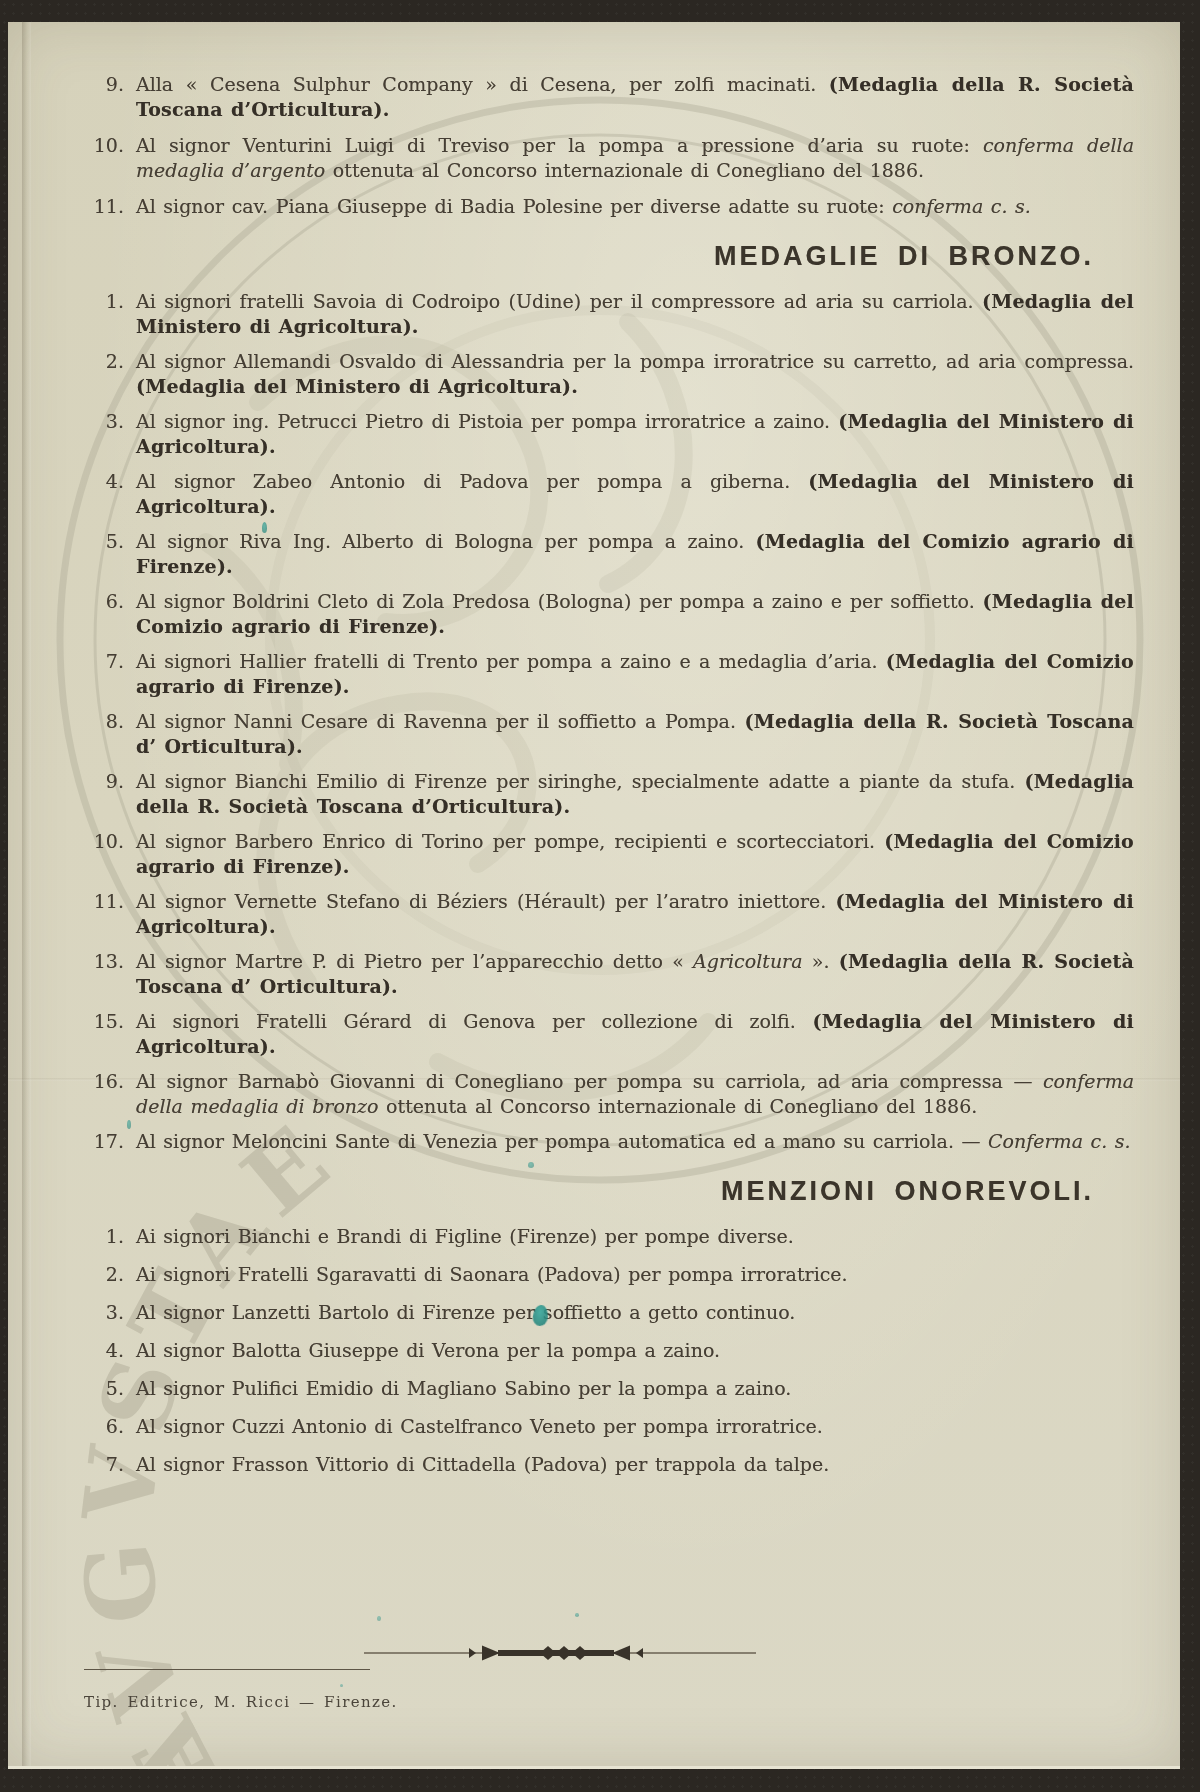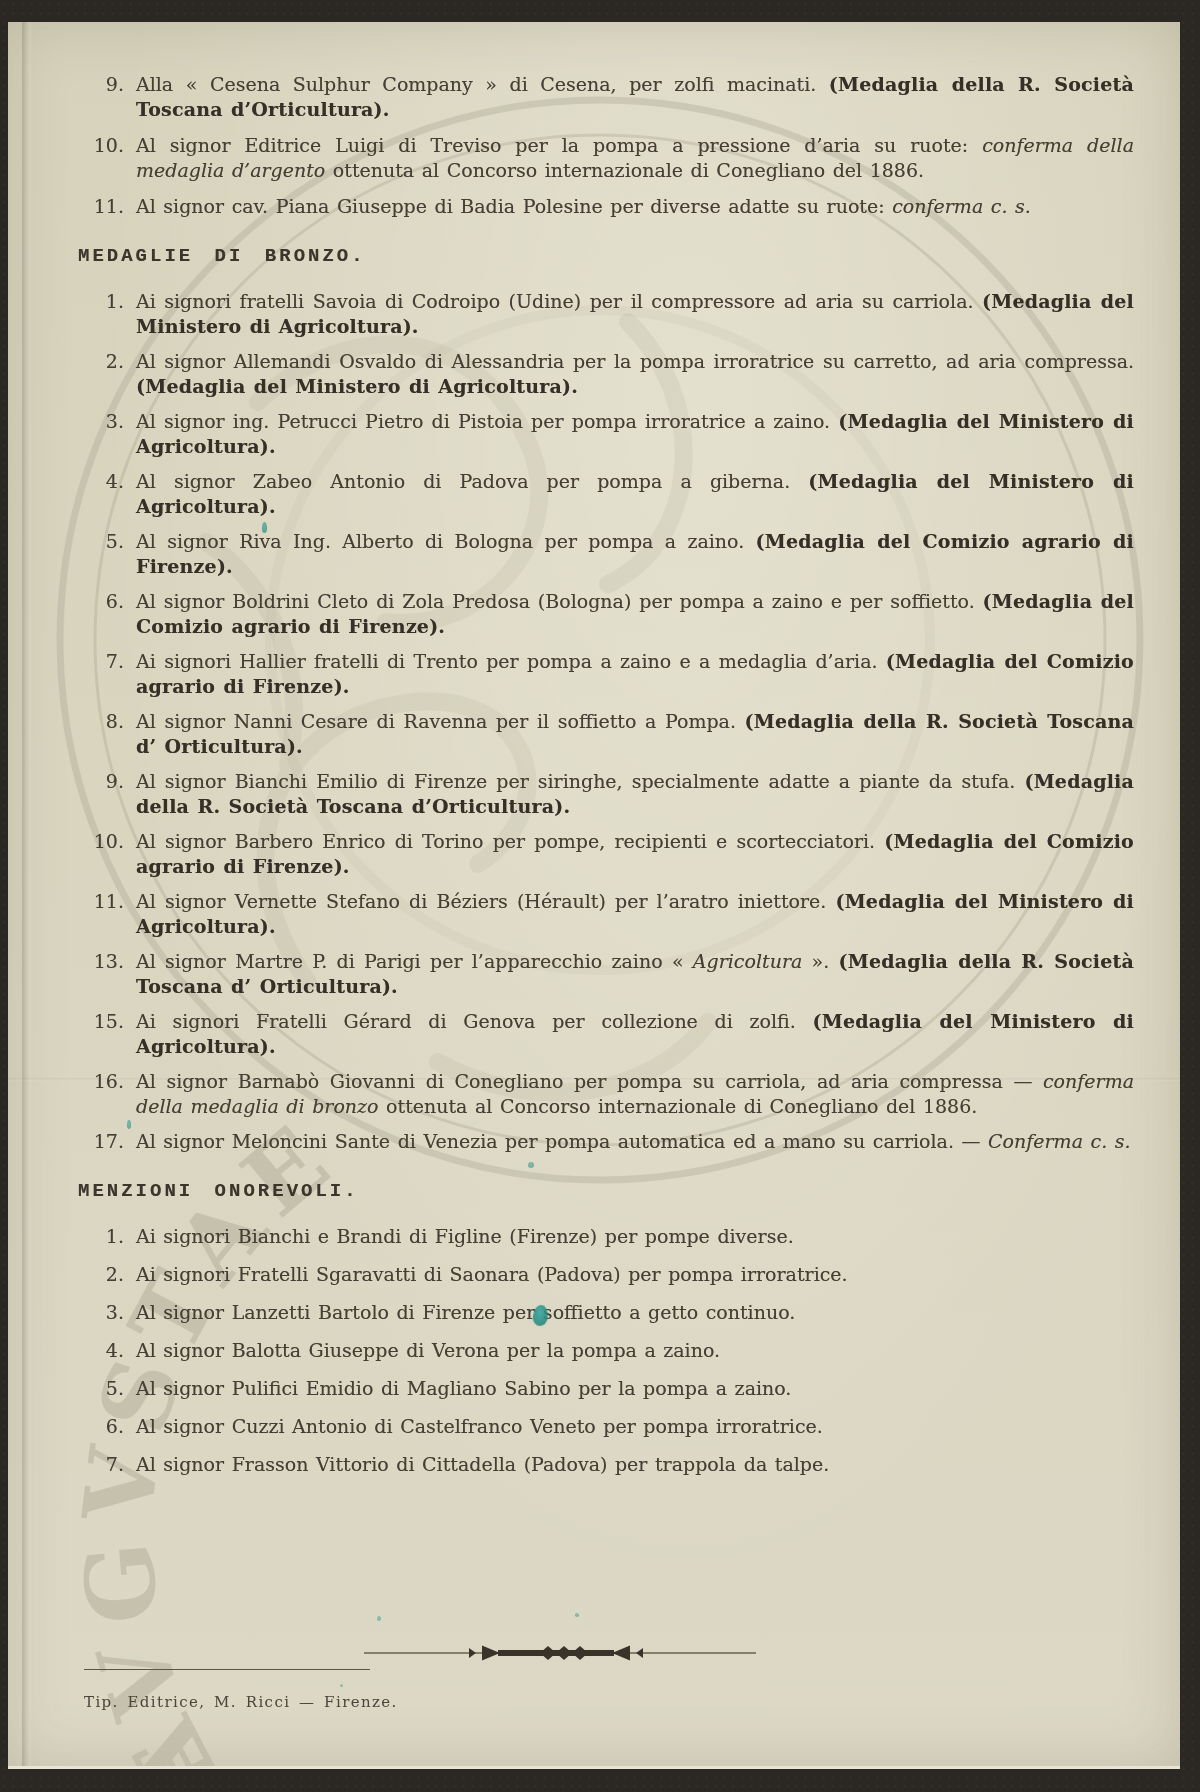--- a/index.html
+++ b/index.html
@@ -36,23 +36,23 @@
     text-shadow:0 0 0.5px rgba(70,60,45,0.45);
   }
   .item{display:flex;margin:0 0 11px 0;}
   .sec-0 .item{margin-bottom:12px;}
   .sec-2 .item{margin-bottom:13.5px;}
   .num{flex:0 0 46px;text-align:right;padding-right:12px;white-space:nowrap;}
   .txt{flex:1;text-align:justify;word-spacing:1.5px;}
   .txt .b{font-weight:bold;color:#352f27;letter-spacing:0.2px;}
   .txt .i{font-style:italic;}
   .sec-heading{
-    font-family:Liberation Mono, monospace;font-weight:bold;
-    font-size:19px;letter-spacing:3px;word-spacing:7px;
-    text-align:left;color:#3b352b;margin:25px 40px 21px 0;
+    font-family:Liberation Sans, sans-serif;font-weight:bold;
+    font-size:27px;letter-spacing:3px;word-spacing:7px;
+    text-align:right;color:#3b352b;margin:25px 40px 21px 0;
   }
   .divider{position:absolute;left:352px;bottom:104px;width:400px;height:18px;}
   .imprint-block{
     position:absolute;left:76px;bottom:55px;width:286px;
     border-top:1.6px solid #5d5546;padding-top:23px;
   }
   .imprint{
     font-size:15px;color:#4a443a;letter-spacing:1.4px;word-spacing:2.5px;
     white-space:nowrap;
   }
@@ -101,21 +101,21 @@
   <div class="crease-h"></div>
 
   <div id="doc" class="content">
       <div class="sec sec-0">
         <div class="item">
           <span class="num">9.</span>
           <span class="txt"><span>Alla « Cesena Sulphur Company » di Cesena, per zolfi macinati. </span><span class="b">(Medaglia della R. Società Toscana d’Orticultura).</span></span>
         </div>
         <div class="item">
           <span class="num">10.</span>
-          <span class="txt"><span>Al signor Editrice Luigi di Treviso per la pompa a pressione d’aria su ruote: </span><span class="i">conferma della medaglia d’argento</span><span> ottenuta al Concorso internazionale di Conegliano del 1886.</span></span>
+          <span class="txt"><span>Al signor Venturini Luigi di Treviso per la pompa a pressione d’aria su ruote: </span><span class="i">conferma della medaglia d’argento</span><span> ottenuta al Concorso internazionale di Conegliano del 1886.</span></span>
         </div>
         <div class="item">
           <span class="num">11.</span>
           <span class="txt"><span>Al signor cav. Piana Giuseppe di Badia Polesine per diverse adatte su ruote: </span><span class="i">conferma c. s.</span></span>
         </div>
       </div>
       <div class="sec sec-1">
         <div class="sec-heading">MEDAGLIE DI BRONZO.</div>
         <div class="item">
           <span class="num">1.</span>
@@ -156,21 +156,21 @@
         <div class="item">
           <span class="num">10.</span>
           <span class="txt"><span>Al signor Barbero Enrico di Torino per pompe, recipienti e scortecciatori. </span><span class="b">(Medaglia del Comizio agrario di Firenze).</span></span>
         </div>
         <div class="item">
           <span class="num">11.</span>
           <span class="txt"><span>Al signor Vernette Stefano di Béziers (Hérault) per l’aratro iniettore. </span><span class="b">(Medaglia del Ministero di Agricoltura).</span></span>
         </div>
         <div class="item">
           <span class="num">13.</span>
-          <span class="txt"><span>Al signor Martre P. di Parigi per l’apparecchio zaino « </span><span class="i">Agricoltura</span><span> ». </span><span class="b">(Medaglia della R. Società Toscana d’ Orticultura).</span></span>
+          <span class="txt"><span>Al signor Martre P. di Pietro per l’apparecchio detto « </span><span class="i">Agricoltura</span><span> ». </span><span class="b">(Medaglia della R. Società Toscana d’ Orticultura).</span></span>
         </div>
         <div class="item">
           <span class="num">15.</span>
           <span class="txt"><span>Ai signori Fratelli Gérard di Genova per collezione di zolfi. </span><span class="b">(Medaglia del Ministero di Agricoltura).</span></span>
         </div>
         <div class="item">
           <span class="num">16.</span>
           <span class="txt"><span>Al signor Barnabò Giovanni di Conegliano per pompa su carriola, ad aria compressa — </span><span class="i">conferma della medaglia di bronzo</span><span> ottenuta al Concorso internazionale di Conegliano del 1886.</span></span>
         </div>
         <div class="item">

